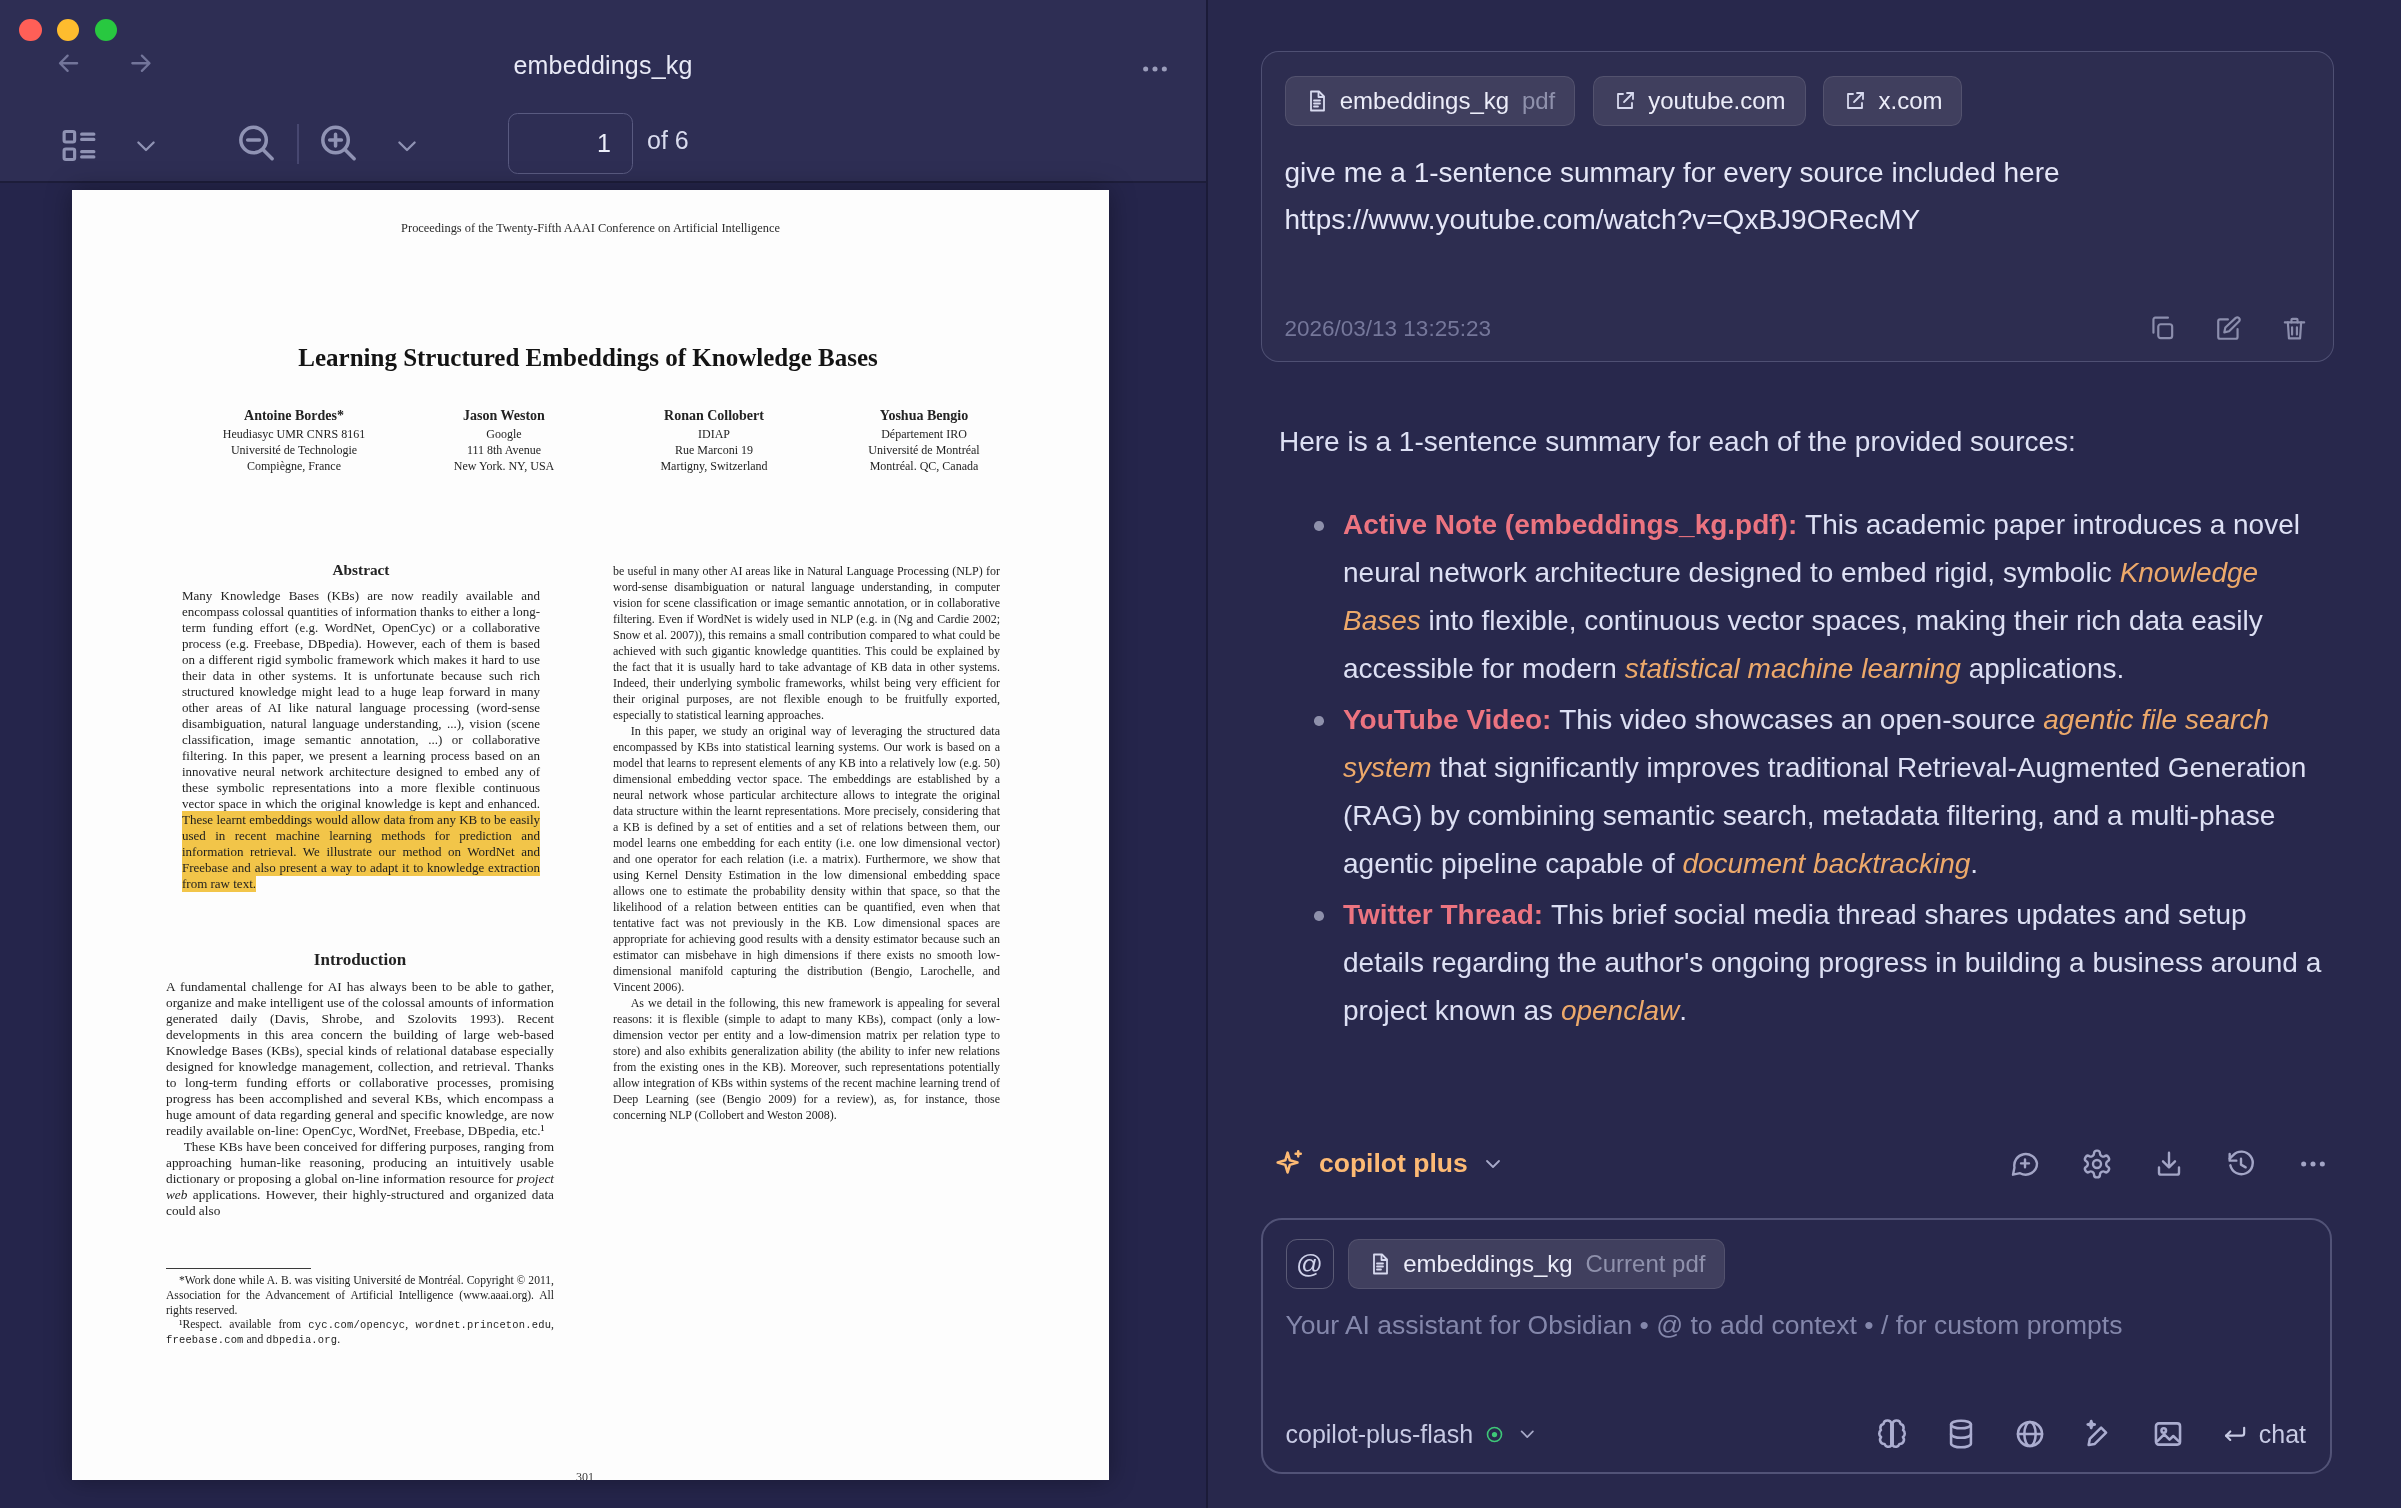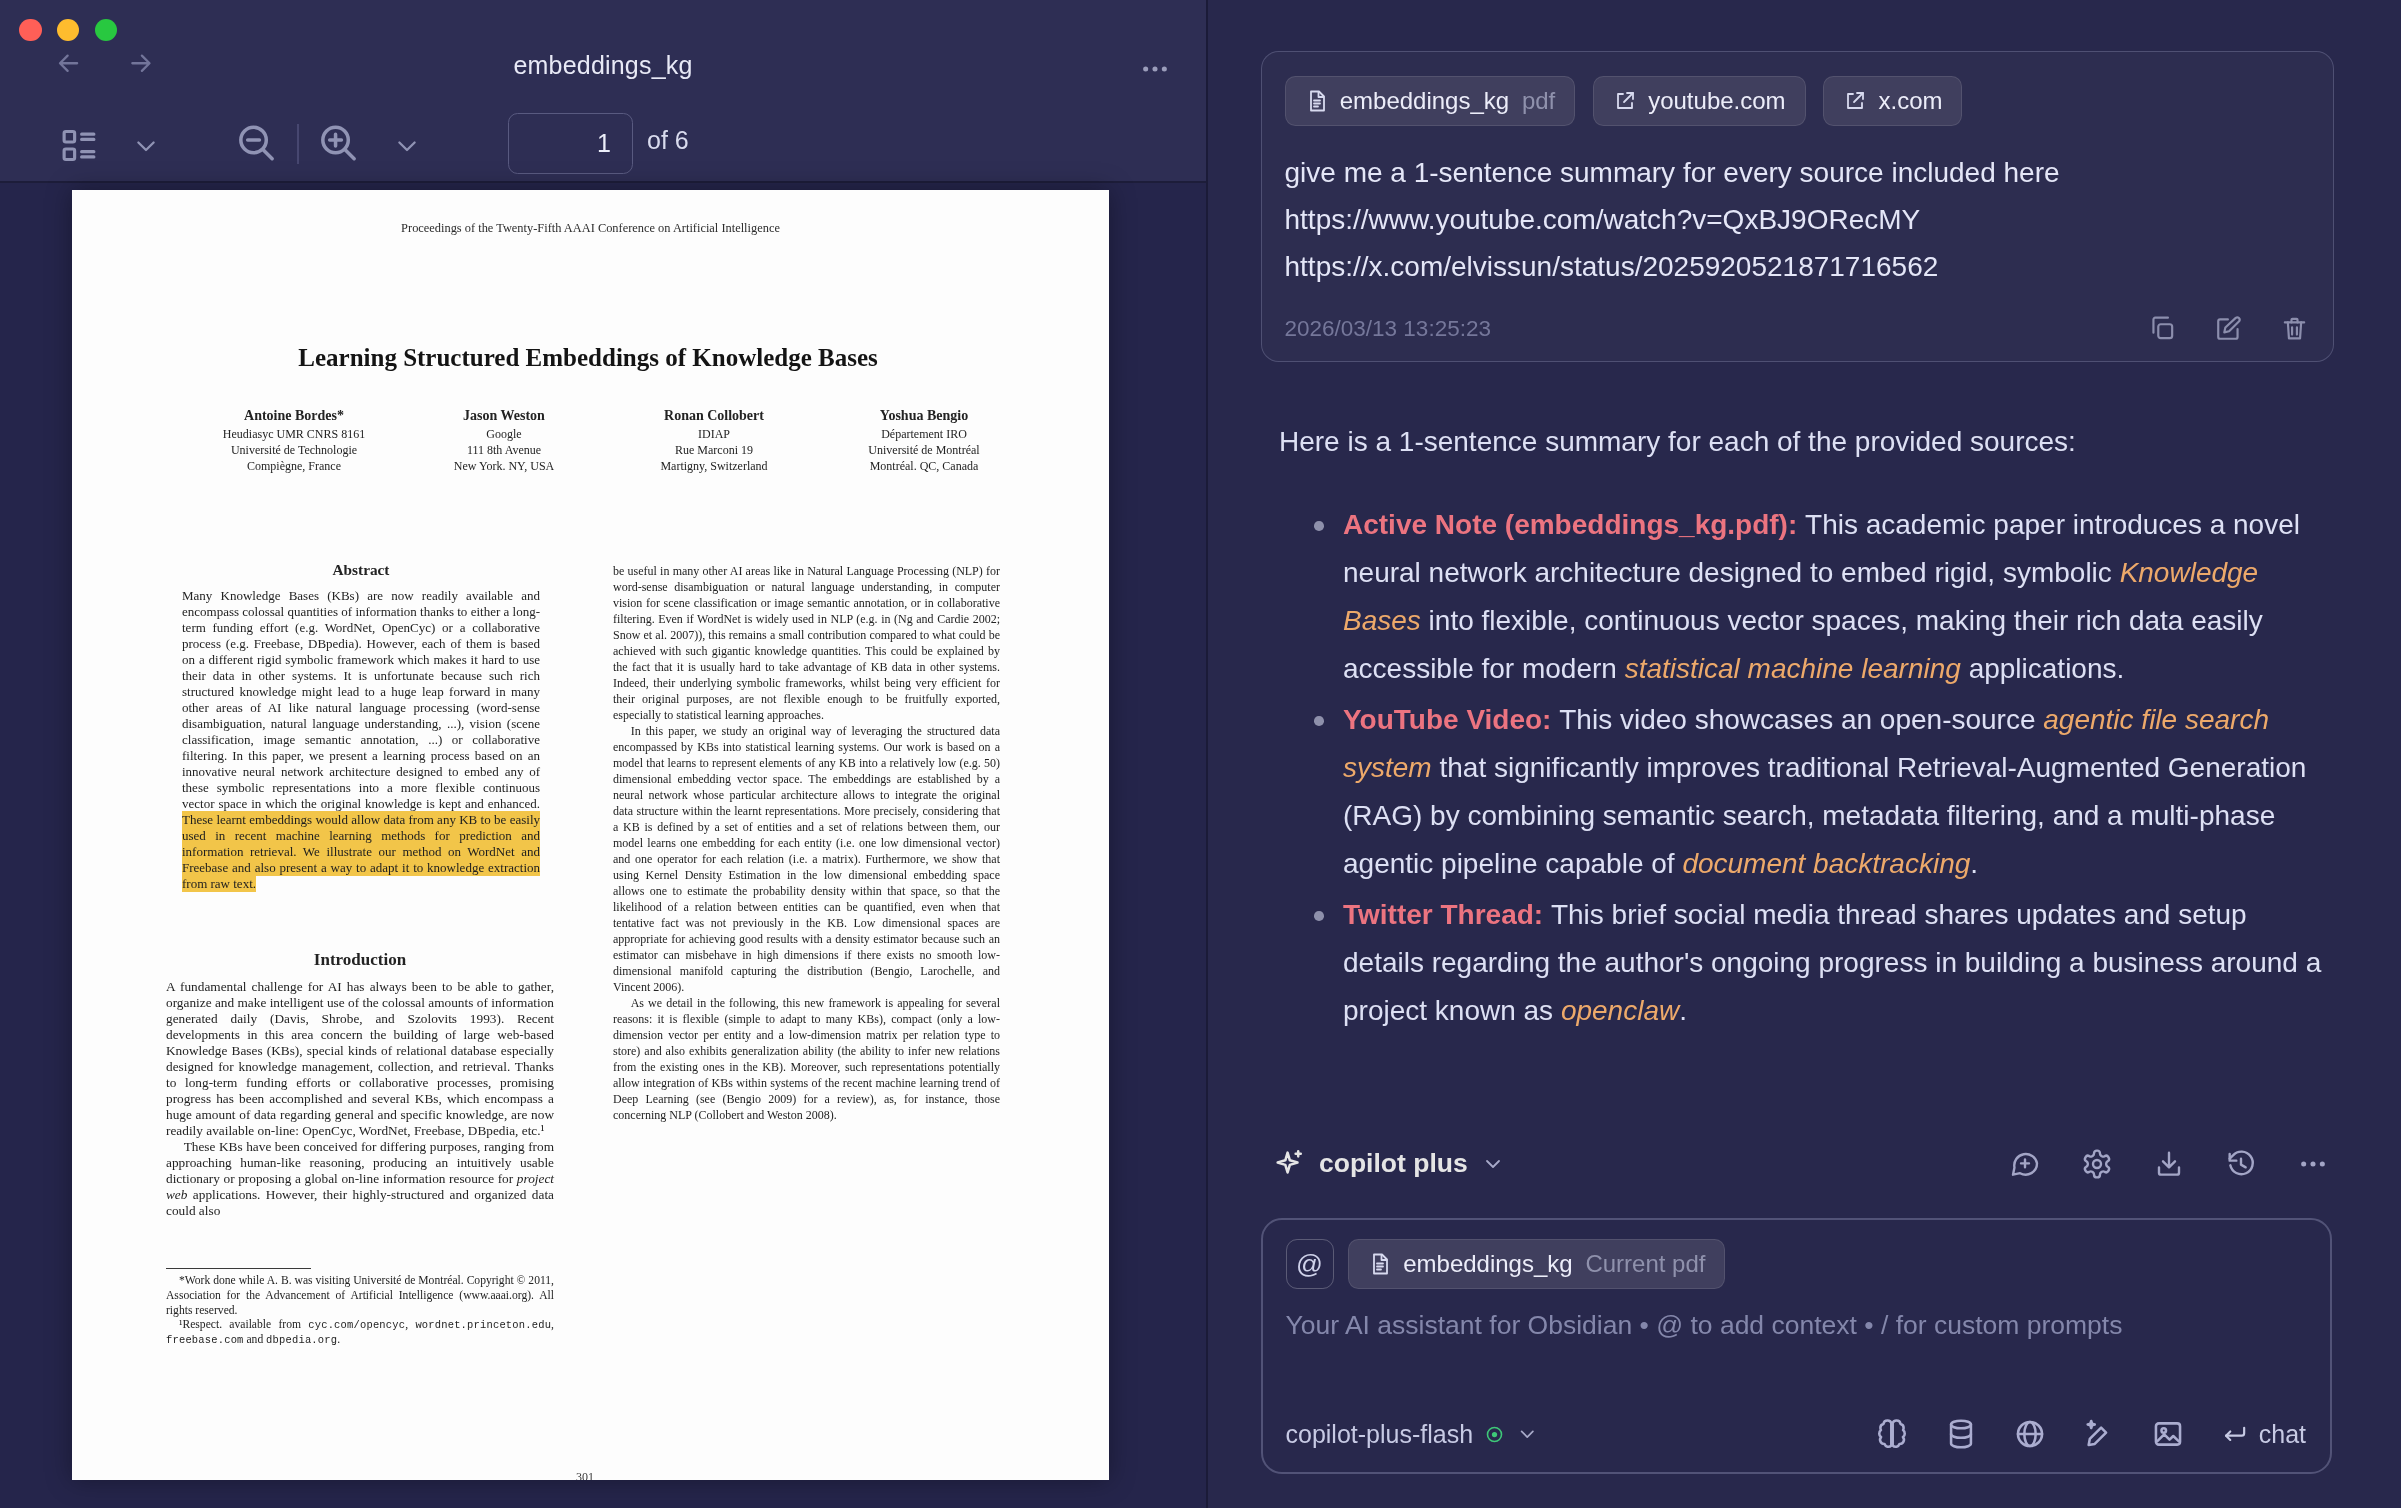--- a/index.html
+++ b/index.html
@@ -95,21 +95,21 @@
               font-size:28px; line-height:48px; color:#dde0f4; }
   .resp-bullets { margin-top:35px; list-style:none; }
   .resp-bullets li { position:relative; padding-left:64px; margin-bottom:3.2px; }
   .resp-bullets li::before { content:""; position:absolute; left:35px; top:20px;
               width:9.6px; height:9.6px; border-radius:50%; background:#8e90ab; }
   .sg-strong { color:#ec7480; font-weight:700; }
   .sg-em     { color:#eda96a; font-style:italic; }
 
   .copilot-bar { position:absolute; left:64px; right:72px; top:1144px; height:39px;
                  display:flex; align-items:center; }
-  .copilot-left { display:flex; align-items:center; gap:13px; color:#e5e5e5;
+  .copilot-left { display:flex; align-items:center; gap:13px; color:#fdba74;
                   font-size:26.5px; font-weight:600; cursor:pointer; }
   .copilot-left svg.spark { width:34px; height:34px; }
   .copilot-left svg.chev  { width:24px; height:24px; color:#a8aac9; }
   .copilot-icons { margin-left:auto; display:flex; gap:40px; color:#a3a5c6; }
   .copilot-icons svg { width:32px; height:32px; cursor:pointer; }
 
   .input-card { position:absolute; left:53px; right:69px; top:1218px; height:256px;
                 border:2px solid rgba(170,173,210,.32); border-radius:21px;
                 padding:19px 24px 21px 22.5px; display:flex; flex-direction:column; }
   .input-top { display:flex; gap:14.5px; align-items:center; }
@@ -263,21 +263,20 @@
           <path d="M10 5H5v14h14v-5"></path>
             <path d="M14 4h6v6"></path>
             <path d="M20 4l-9 9"></path>
           </svg>
         <span>x.com</span>
       </div>
     </div>
     <div class="user-msg">
       <div>give me a 1-sentence summary for every source included here</div>
       <div>https://www.youtube.com/watch?v=QxBJ9ORecMY</div>
-      <div>https://x.com/elvissun/status/2025920521871716562</div>
     </div>
     <div class="msg-footer">
       <span class="timestamp">2026/03/13 13:25:23</span>
       <span class="msg-actions">
         <svg viewBox="0 0 24 24">
           <rect x="8.5" y="8.5" width="11.5" height="11.5" rx="2"></rect>
             <path d="M4.5 15.5v-11a1.5 1.5 0 0 1 1.5-1.5h10.5"></path>
           </svg>
         <svg viewBox="0 0 24 24">
           <path d="M11.5 4.5H5A1.5 1.5 0 0 0 3.5 6v13A1.5 1.5 0 0 0 5 20.5h13a1.5 1.5 0 0 0 1.5-1.5v-6.5"></path>

